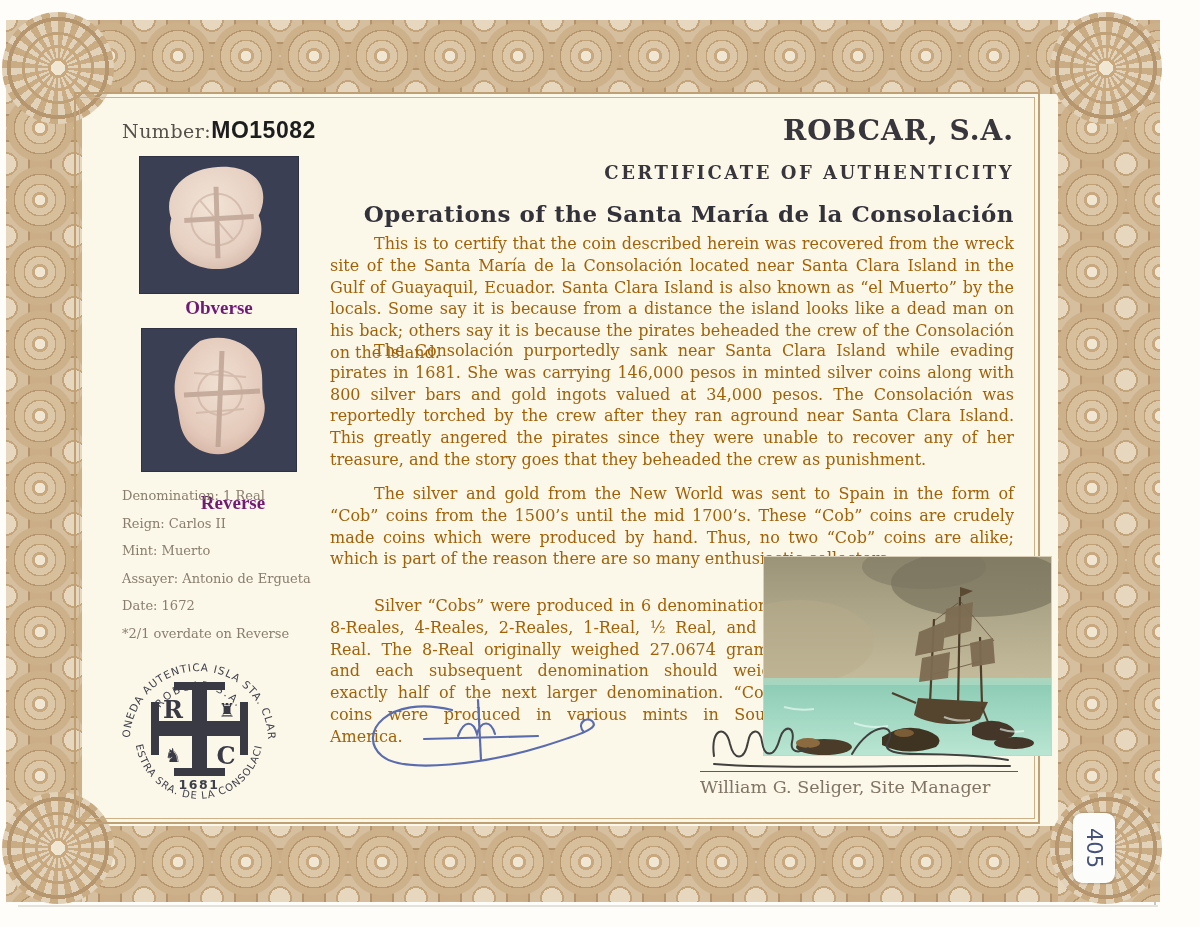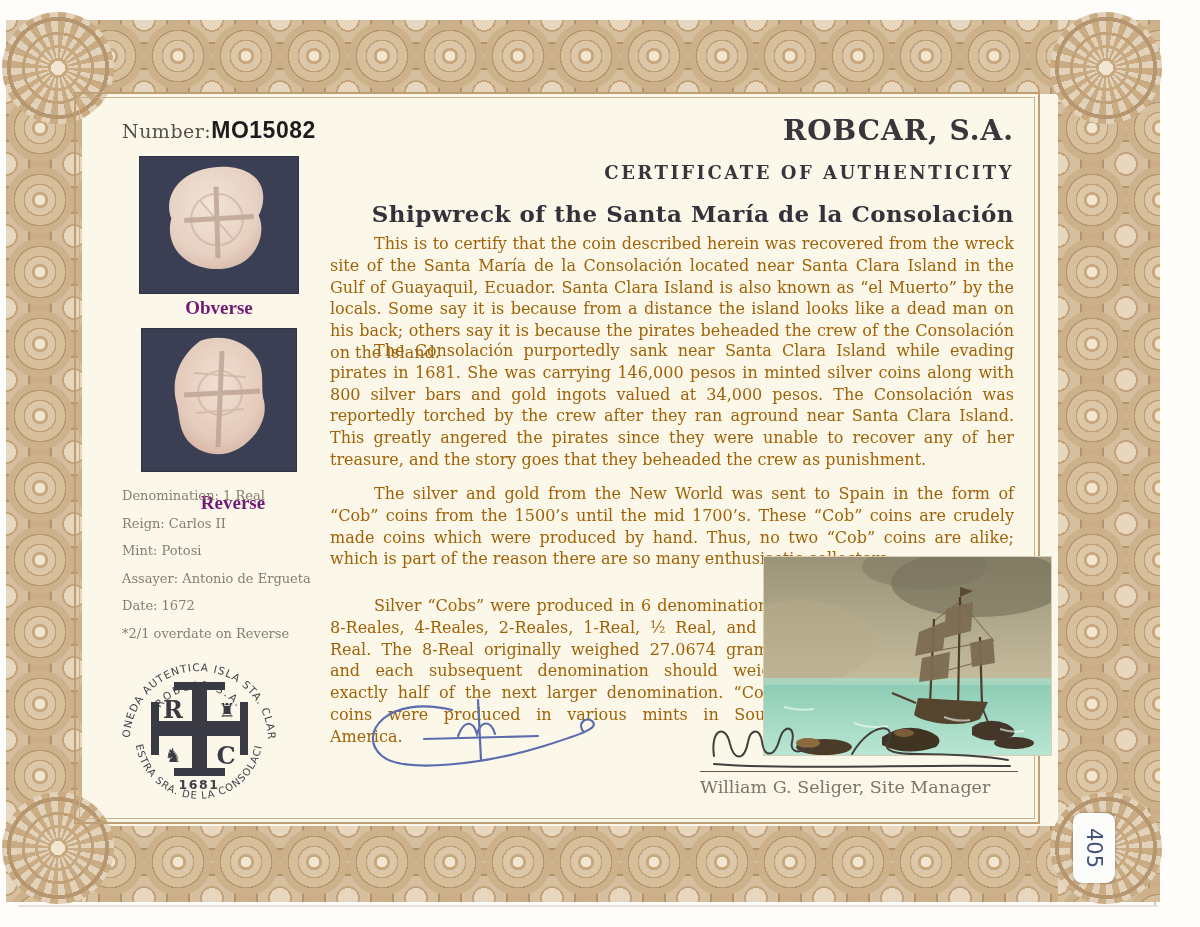--- a/index.html
+++ b/index.html
@@ -107,21 +107,21 @@
 
   <div class="content">
 
     <div class="number-row">
       <span class="number-label">Number:</span><span class="number-value">MO15082</span>
     </div>
 
     <div class="title-block">
       <div class="company-name">ROBCAR, S.A.</div>
       <div class="cert-title">CERTIFICATE OF AUTHENTICITY</div>
-      <div class="ship-title">Shipwreck of the Santa María de la Consolación</div>
+      <div class="ship-title">Operations of the Santa María de la Consolación</div>
     </div>
 
     <div class="photo photo-obverse">
       <svg viewBox="0 0 158 137">
         <defs>
           <radialGradient id="coinshade1" cx="45%" cy="38%" r="70%">
             <stop offset="0" stop-color="#f2e4d6"></stop>
               <stop offset=".7" stop-color="#e6d0c2"></stop>
               <stop offset="1" stop-color="#d3b6a6"></stop>
           </radialGradient>
@@ -157,21 +157,21 @@
           <path d="M52,44 L104,48 M54,84 L102,80"></path>
             <circle cx="78" cy="64" r="22"></circle>
         </g>
       </svg>
     </div>
     <div class="photo-label label-reverse">Reverse</div>
 
     <div class="details">
       <div class="line">Denomination: 1 Real</div>
       <div class="line">Reign: Carlos II</div>
-      <div class="line">Mint: Potosi</div>
+      <div class="line">Mint: Muerto</div>
       <div class="line">Assayer: Antonio de Ergueta</div>
       <div class="line">Date: 1672</div>
       <div class="line note">*2/1 overdate on Reverse</div>
     </div>
 
     <div class="seal">
       <svg viewBox="0 0 170 170">
         <defs>
           <path id="arcTop" d="M16,92 A69,69 0 1 1 154,92" fill="none"></path>
           <path id="arcInner" d="M36,90 A49,49 0 1 1 134,90" fill="none"></path>

